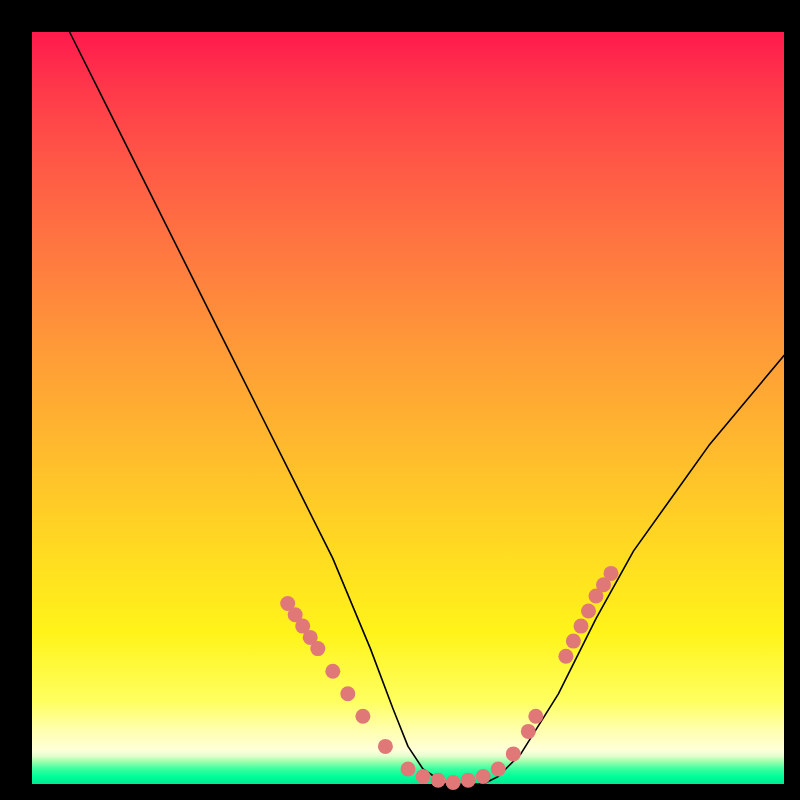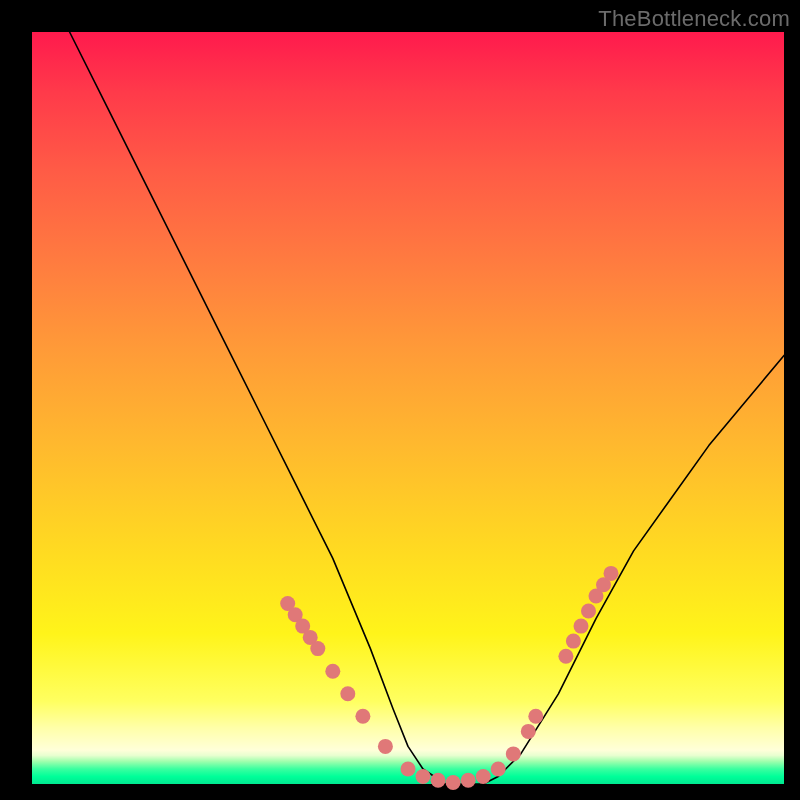--- a/index.html
+++ b/index.html
@@ -107,14 +107,13 @@
           <circle cx="533.9" cy="624.2" r="7.5" class="dot"></circle>
           <circle cx="541.4" cy="609.1" r="7.5" class="dot"></circle>
           <circle cx="549.0" cy="594.1" r="7.5" class="dot"></circle>
           <circle cx="556.5" cy="579.0" r="7.5" class="dot"></circle>
           <circle cx="564.0" cy="564.0" r="7.5" class="dot"></circle>
           <circle cx="571.5" cy="552.7" r="7.5" class="dot"></circle>
           <circle cx="579.0" cy="541.4" r="7.5" class="dot"></circle>
         </g>
     </svg>
   </div>
-  <div class="watermark">TheBottleneck.com</div>
 </div>
 
 </body></html>

